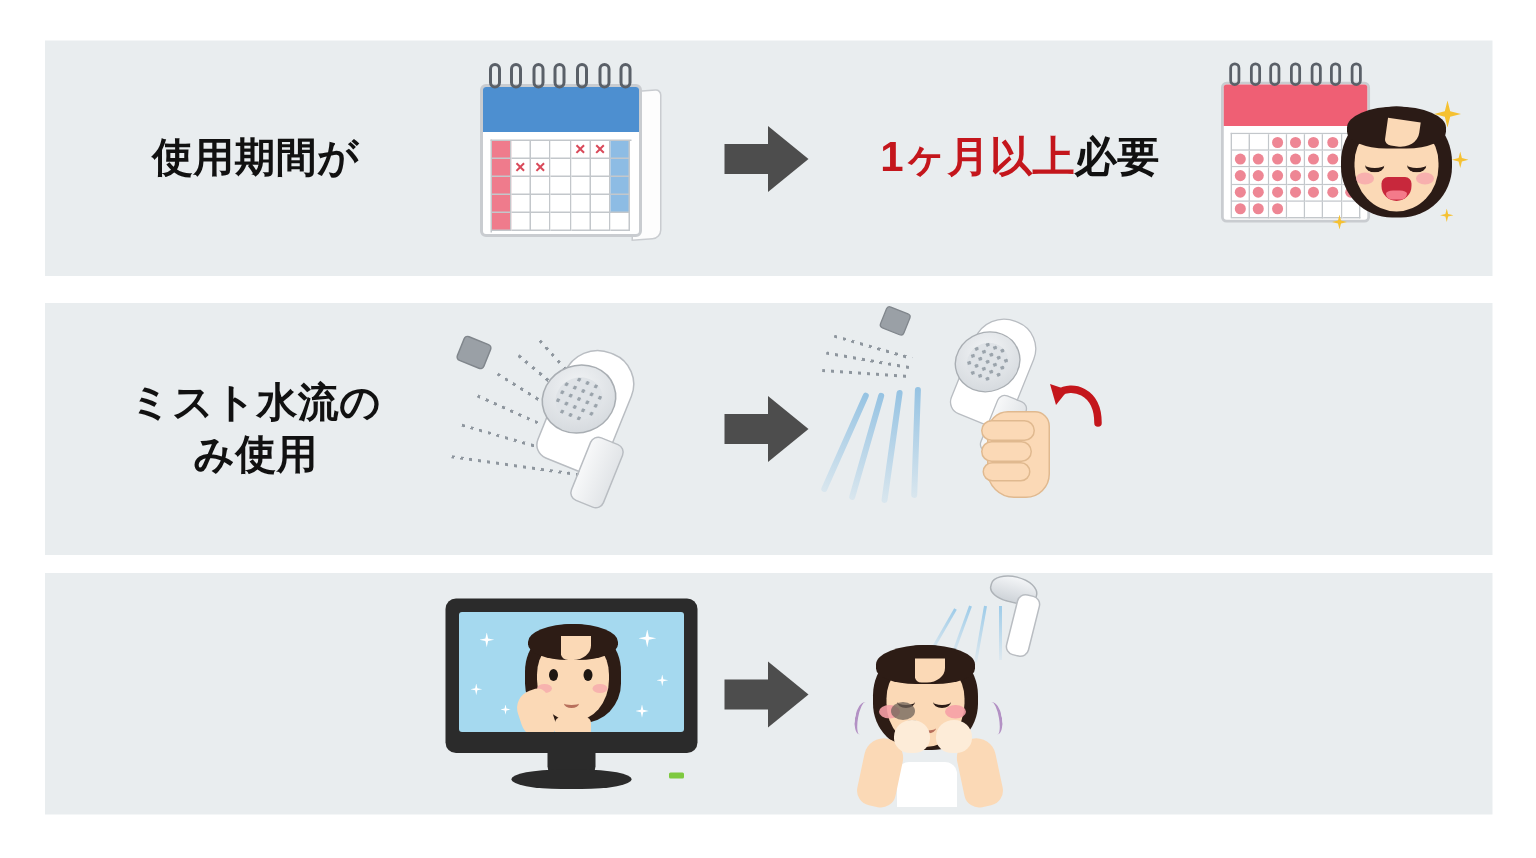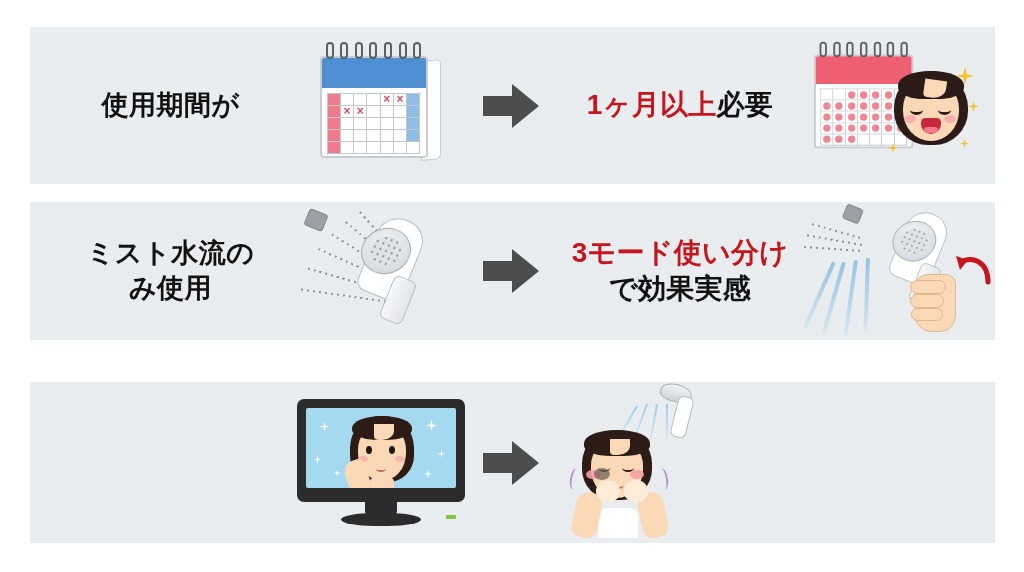--- a/index.html
+++ b/index.html
@@ -25,21 +25,21 @@
 
   .row {
     position: absolute;
     left: 30px;
     width: 965px;
     background: #e9edef;
     display: flex;
     align-items: center;
   }
   .row-1 { top: 27px;  height: 157px; }
-  .row-2 { top: 202px; height: 138px; }
+  .row-2 { top: 202px; height: 168px; }
   .row-3 { top: 382px; height: 161px; }
 
   
   .left-text {
     width: 245px;
     text-align: center;
     font-weight: bold;
     color: #111111;
     letter-spacing: 0.5px;
     line-height: 1.28;
@@ -653,24 +653,20 @@
       </div>
     </div>
 
     <div class="arrow-wrap">
       <div class="arrow">
           <span class="shaft"></span>
           <span class="head"></span>
         </div>
     </div>
 
-    <div class="right-text">
-      <span class="line rd">3モード使い分け</span>
-      <span class="line">で効果実感</span>
-    </div>
 
     <div class="right-icon">
 
       <span class="sprayline" style="left:-6px; top:48px; width:58px; transform:rotate(4deg);"></span>
       <span class="sprayline" style="left:-4px; top:42px; width:56px; transform:rotate(10deg);"></span>
       <span class="sprayline" style="left:0px;  top:36px; width:54px; transform:rotate(16deg);"></span>
 
       <span class="jet" style="left:22px; top:60px; height:72px; transform:rotate(24deg); width:4px;"></span>
       <span class="jet" style="left:32px; top:60px; height:74px; transform:rotate(16deg); width:4px;"></span>
       <span class="jet" style="left:44px; top:58px; height:76px; transform:rotate(8deg);  width:4px;"></span>

